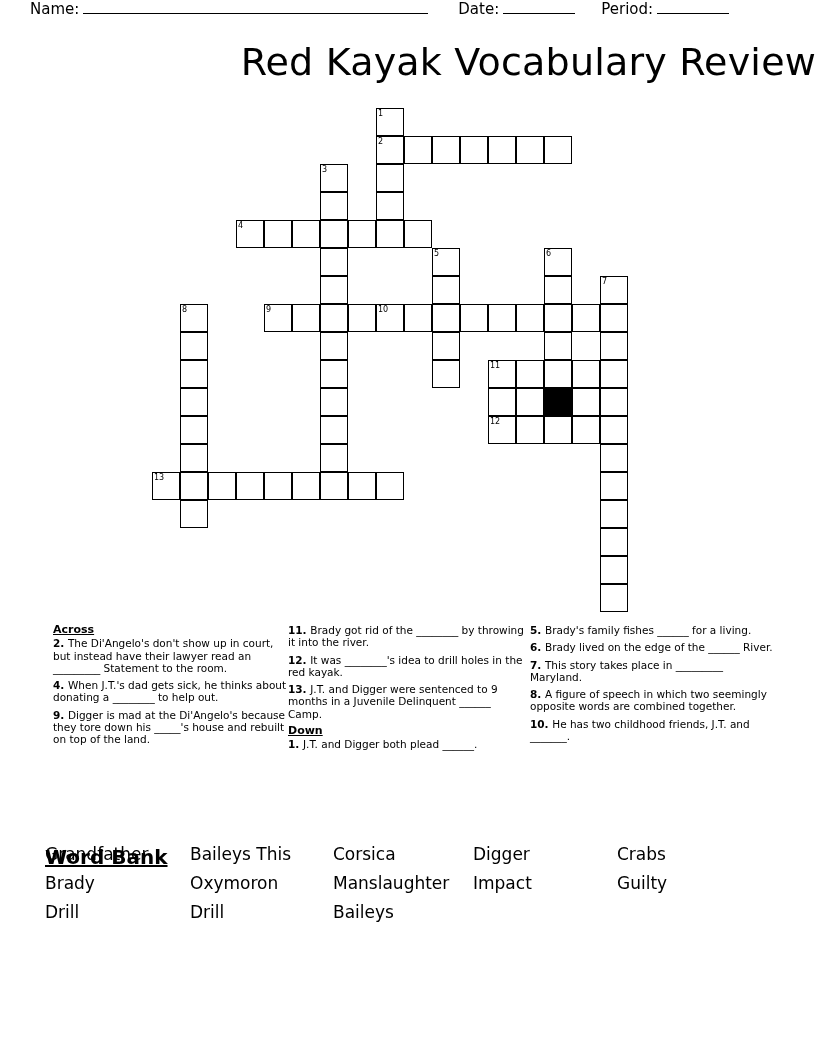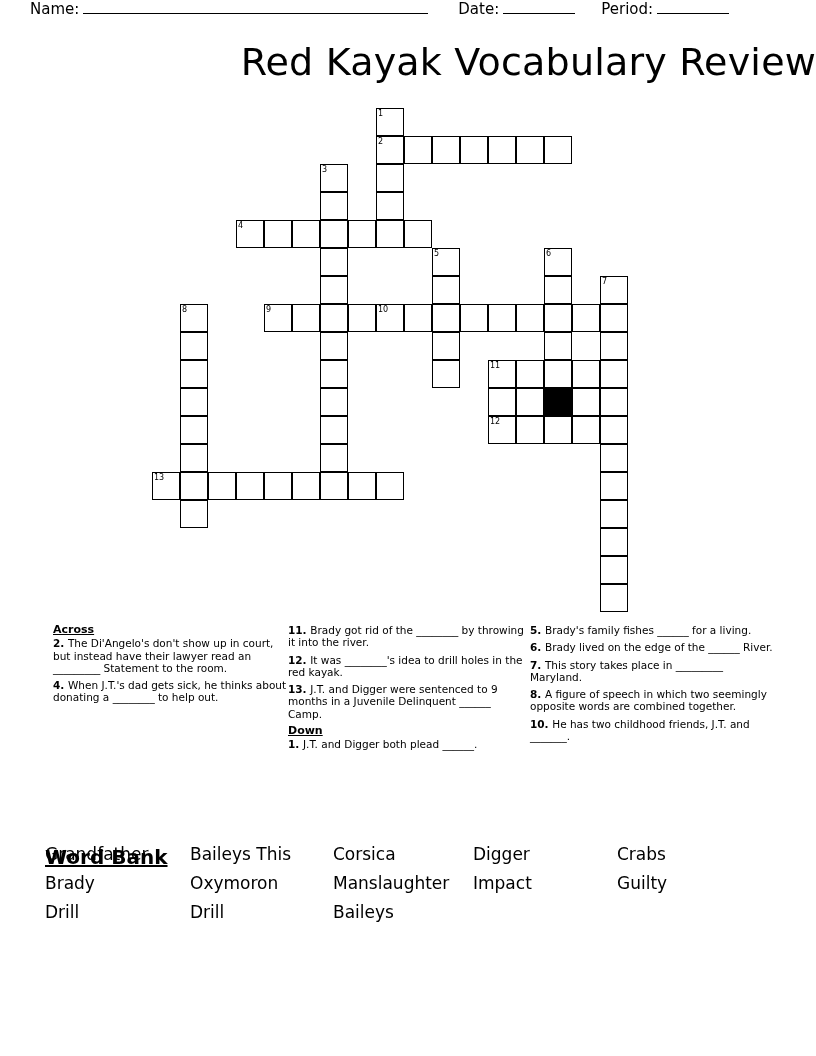--- a/index.html
+++ b/index.html
@@ -272,20 +272,21 @@
       <div class="cell" style="left: 600px; top: 448px;"></div>
       <div class="cell" style="left: 600px; top: 476px;"></div>
     </div>
 
   <div class="clues">
     <div class="clue-col col1">
       <div class="section-head">Across</div>
       <div id="col1">
           <div class="clue"><b>2. </b><span>The Di'Angelo's don't show up in court, but instead have their lawyer read an _________ Statement to the room.</span></div>
           <div class="clue"><b>4. </b><span>When J.T.'s dad gets sick, he thinks about donating a ________ to help out.</span></div>
+          <div class="clue"><b>9. </b><span>Digger is mad at the Di'Angelo's because they tore down his _____'s house and rebuilt on top of the land.</span></div>
         </div>
     </div>
     <div class="clue-col col2">
       <div id="col2">
           <div class="clue"><b>11. </b><span>Brady got rid of the ________ by throwing it into the river.</span></div>
           <div class="clue"><b>12. </b><span>It was ________'s idea to drill holes in the red kayak.</span></div>
           <div class="clue"><b>13. </b><span>J.T. and Digger were sentenced to 9 months in a Juvenile Delinquent ______ Camp.</span></div>
           <div class="section-head">Down</div>
           <div class="clue"><b>1. </b><span>J.T. and Digger both plead ______.</span></div>
         </div>

